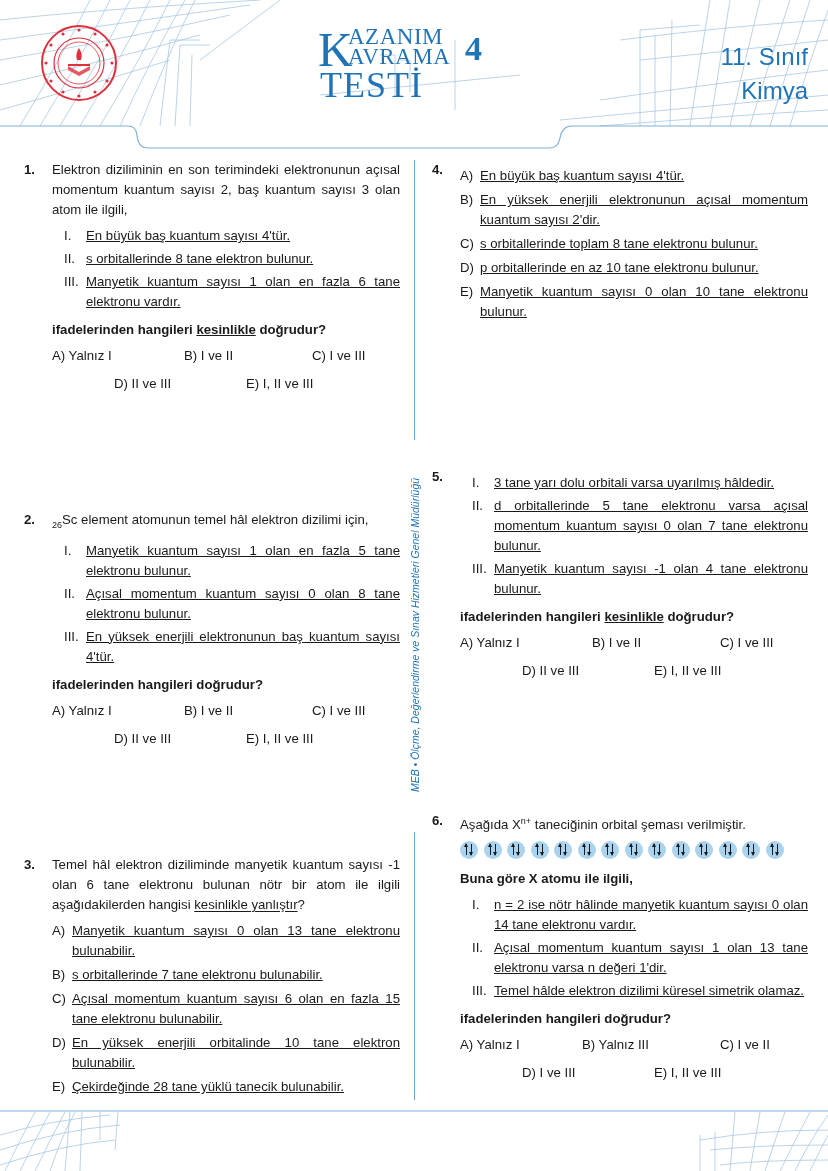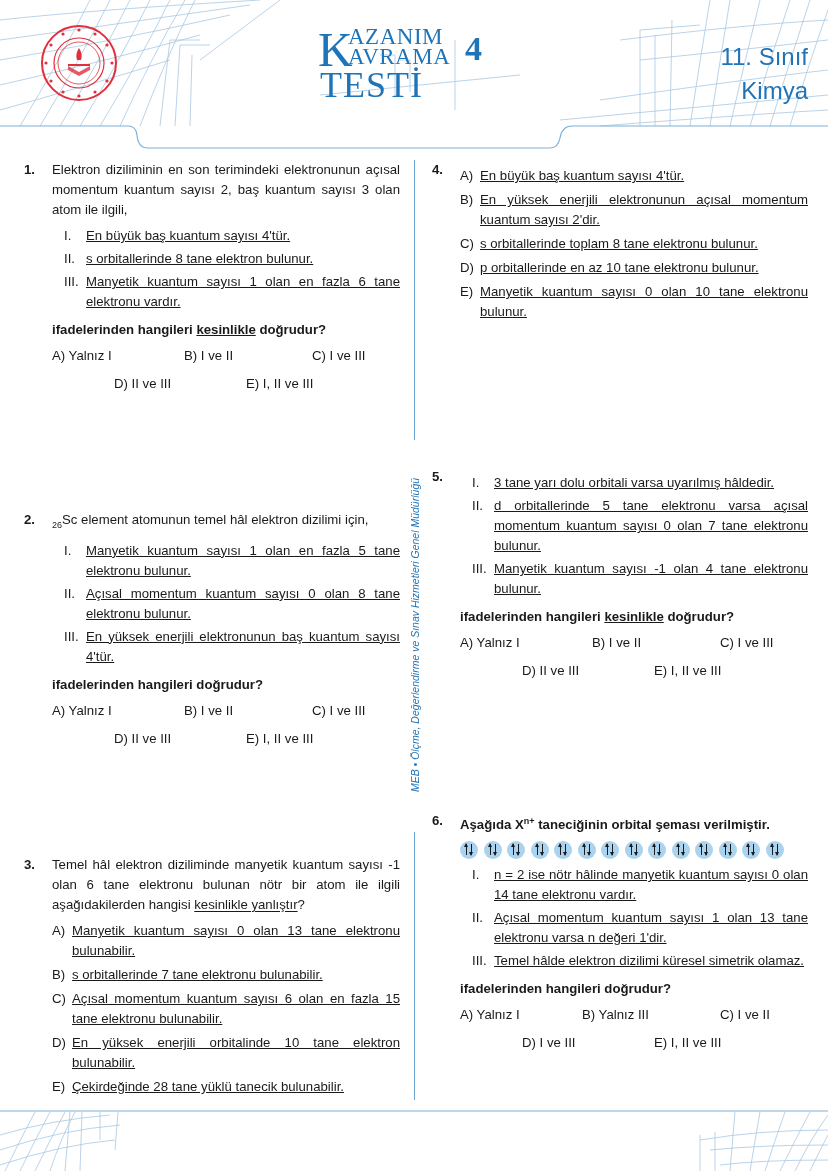--- a/index.html
+++ b/index.html
@@ -289,21 +289,21 @@
     <span class="opt" style="left:0;top:0">A) Yalnız I</span>
     <span class="opt" style="left:132px;top:0">B) I ve II</span>
     <span class="opt" style="left:260px;top:0">C) I ve III</span>
     <span class="opt" style="left:62px;top:28px">D) II ve III</span>
     <span class="opt" style="left:194px;top:28px">E) I, II ve III</span>
   </div>
 </div>
 
 <div class="col q" style="left:432px; top:811px; width:376px;">
   <span class="qnum">6.</span>
-  <div class="stem" style="font-weight:bold"><span>Aşağıda X</span><sup>n+</sup><span> taneciğinin orbital şeması verilmiştir.</span></div>
+  <div class="stem" style="font-weight:normal"><span>Aşağıda X</span><sup>n+</sup><span> taneciğinin orbital şeması verilmiştir.</span></div>
   <div class="orbitals">
     <span class="orb">
         <i class="up"></i>
         <i class="dn"></i>
       </span>
     <span class="orb">
         <i class="up"></i>
         <i class="dn"></i>
       </span>
     <span class="orb">
@@ -348,20 +348,21 @@
       </span>
     <span class="orb">
         <i class="up"></i>
         <i class="dn"></i>
       </span>
     <span class="orb">
         <i class="up"></i>
         <i class="dn"></i>
       </span>
   </div>
+  <div class="ask" style="margin-top:10px">Buna göre X atomu ile ilgili,</div>
   <div class="items">
     <div class="item">
         <span class="rn">I.</span>
         <span class="tx">n = 2 ise nötr hâlinde manyetik kuantum sayısı 0 olan 14 tane elektronu vardır.</span>
       </div>
     <div class="item">
         <span class="rn">II.</span>
         <span class="tx">Açısal momentum kuantum sayısı 1 olan 13 tane elektronu varsa n değeri 1'dir.</span>
       </div>
     <div class="item">

